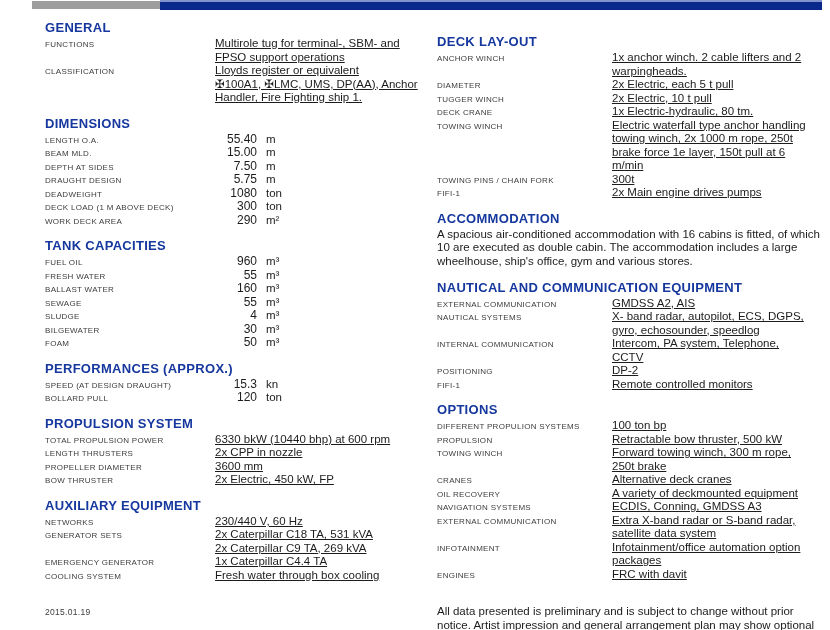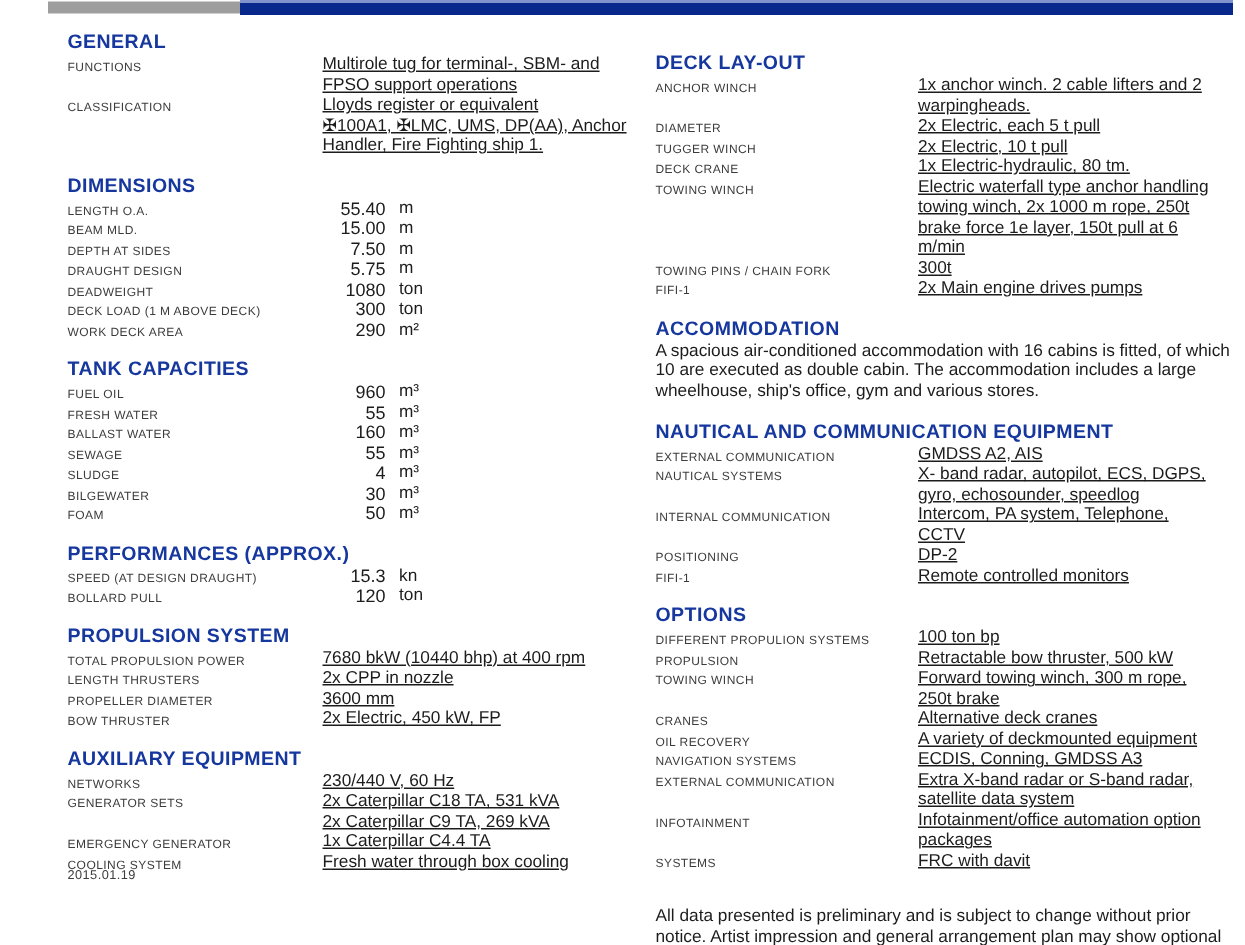--- a/index.html
+++ b/index.html
@@ -14,21 +14,21 @@
   .section{margin-bottom:11px;}
   .sec-title{font-size:13px;font-weight:bold;color:#15379e;margin:0 0 2px 0;letter-spacing:0.3px;}
   .row{display:flex;align-items:flex-start;min-height:13.5px;}
   .lbl{font-size:8px;color:#3c3c3c;letter-spacing:0.3px;padding-top:3px;flex:0 0 170px;line-height:9px;}
   .col-right .lbl{flex:0 0 175px;}
   .val{font-size:11.5px;color:#1c1c1c;line-height:13.5px;white-space:pre-line;flex:1;text-decoration:underline;}
   .num{font-size:12px;color:#1c1c1c;line-height:13.5px;width:42px;text-align:right;}
   .unit{font-size:11.5px;color:#1c1c1c;line-height:13.5px;margin-left:9px;}
   .para{font-size:11.5px;color:#1c1c1c;line-height:13.8px;margin:0;}
   .disclaimer{margin-top:24px;}
-  .date{position:absolute;left:45px;top:578px;font-size:8.5px;color:#3c3c3c;letter-spacing:0.3px;}
+  .date{position:absolute;left:45px;top:607px;font-size:8.5px;color:#3c3c3c;letter-spacing:0.3px;}
 </style>
 </head>
 <body>
 
 <div>
   <div class="bar-gray"></div>
   <div class="bar-blue"></div>
 
   <div class="col-left">
 
@@ -136,21 +136,21 @@
         <span class="lbl">BOLLARD PULL</span>
         <span class="num">120</span>
         <span class="unit">ton</span>
       </div>
     </div>
 
     <div class="section">
       <div class="sec-title">PROPULSION SYSTEM</div>
       <div class="row">
         <span class="lbl">TOTAL PROPULSION POWER</span>
-        <span class="val">7680 bkW (10440 bhp) at 400 rpm</span>
+        <span class="val">6330 bkW (10440 bhp) at 600 rpm</span>
       </div>
       <div class="row">
         <span class="lbl">LENGTH THRUSTERS</span>
         <span class="val">2x CPP in nozzle</span>
       </div>
       <div class="row">
         <span class="lbl">PROPELLER DIAMETER</span>
         <span class="val">3600 mm</span>
       </div>
       <div class="row">
@@ -281,21 +281,21 @@
         <span class="lbl">EXTERNAL COMMUNICATION</span>
         <span class="val">Extra X-band radar or S-band radar,
 satellite data system</span>
       </div>
       <div class="row">
         <span class="lbl">INFOTAINMENT</span>
         <span class="val">Infotainment/office automation option
 packages</span>
       </div>
       <div class="row">
-        <span class="lbl">SYSTEMS</span>
+        <span class="lbl">ENGINES</span>
         <span class="val">FRC with davit</span>
       </div>
     </div>
 
     <p class="para disclaimer">All data presented is preliminary and is subject to change without prior notice. Artist impression and general arrangement plan may show optional equipment. Options may impact performances.</p>
   </div>
 
   <div class="date">2015.01.19</div>
 </div>
 

